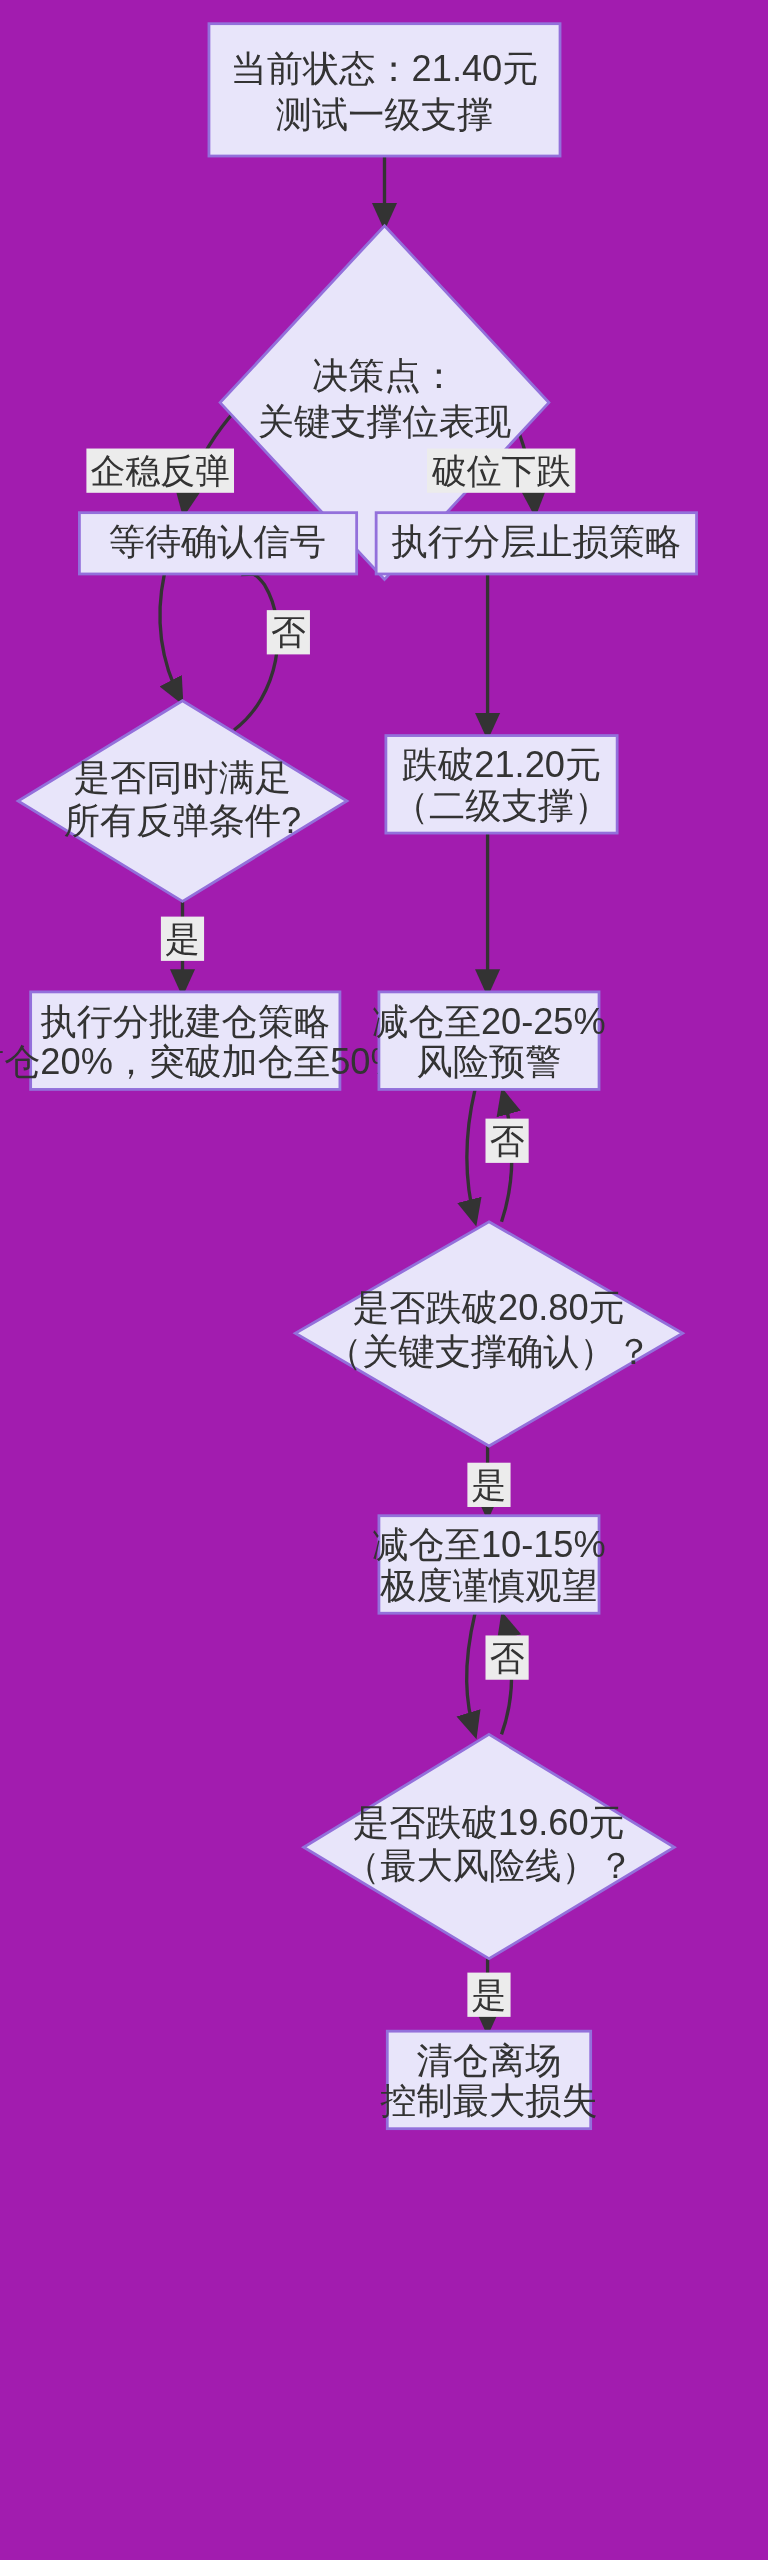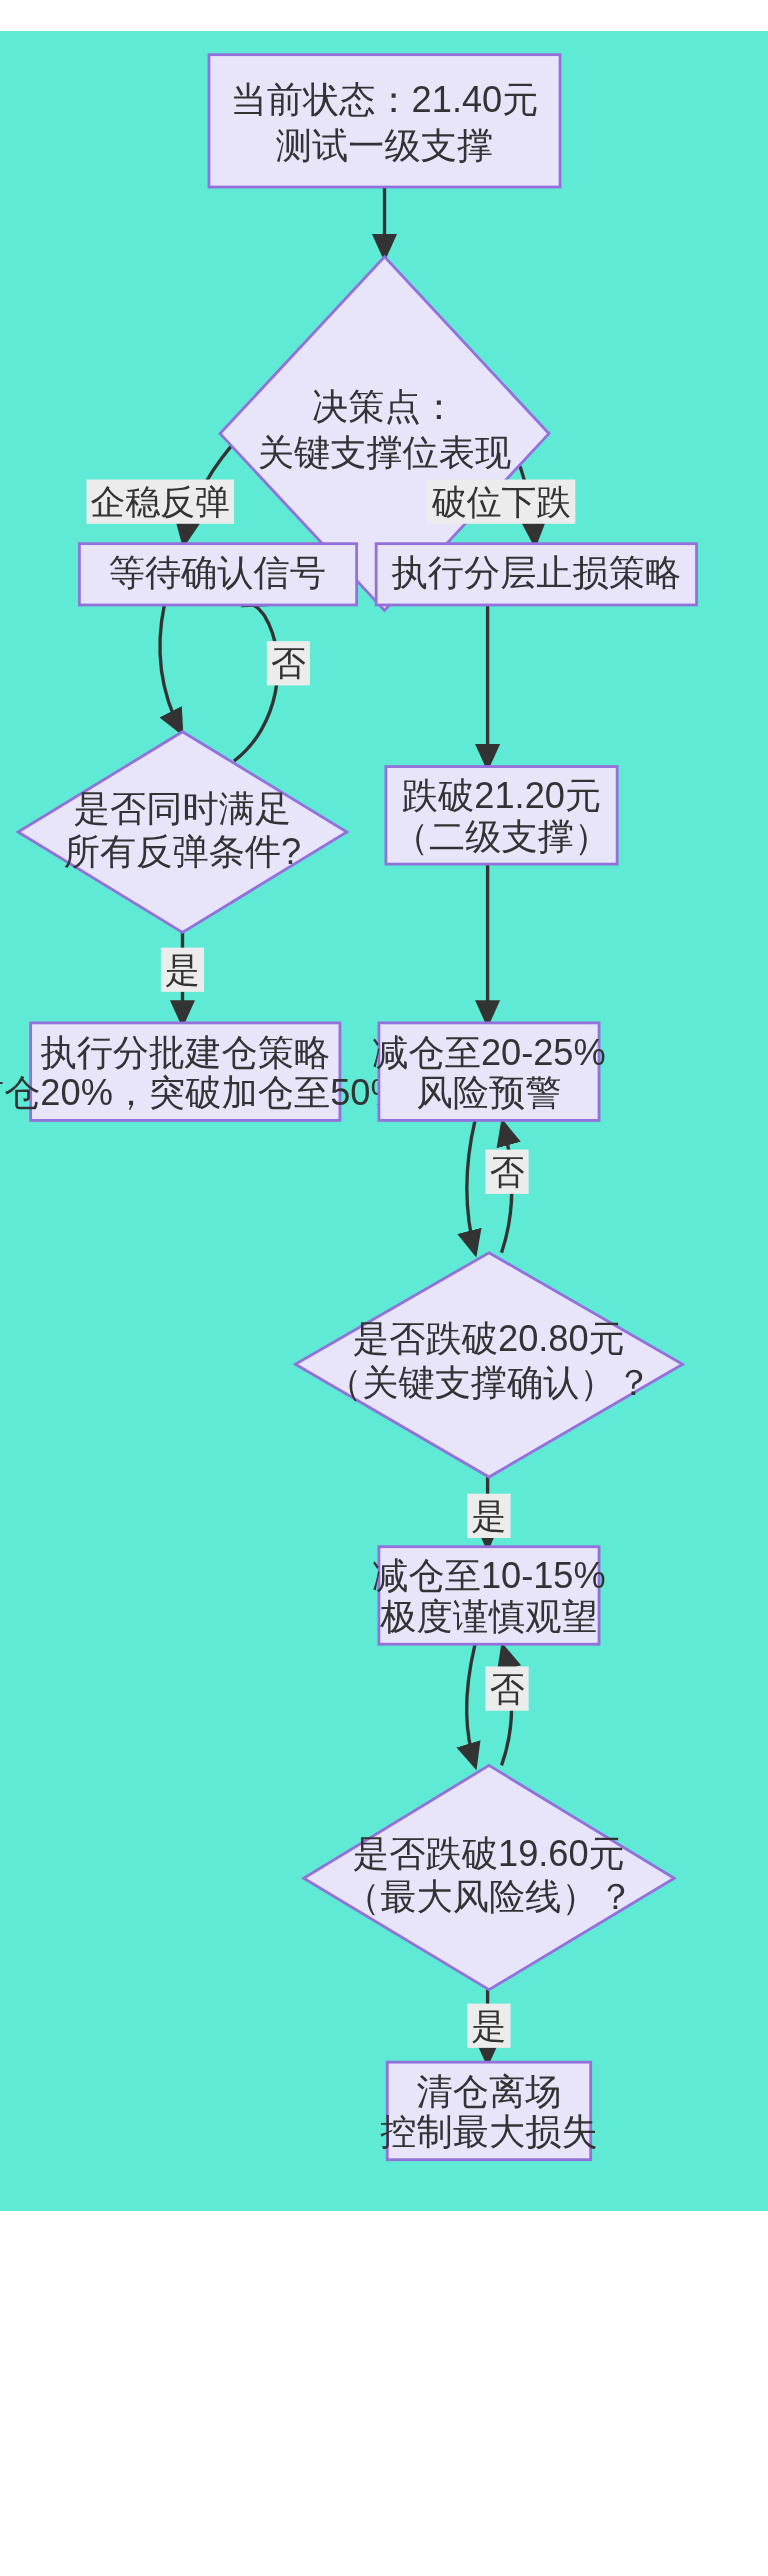--- a/index.html
+++ b/index.html
@@ -6,24 +6,23 @@
     margin: 0;
     padding: 0;
     background: #ffffff;
   }
   body {
     font-family: "Liberation Sans", "DejaVu Sans", sans-serif;
   }
   #flowchart-root {
     position: relative;
     width: 769px;
-    height: 2180px;
-    background: #5eead4;
+    height: 2560px;
+    background: #a21caf;
     overflow: hidden;
-    margin-top: 31px;
   }
   svg#diagram {
     display: block;
     width: 769px;
     height: 2576px;
   }
   .node-shape {
     fill: #e8e5fa;
     stroke: #9370db;
     stroke-width: 2;

